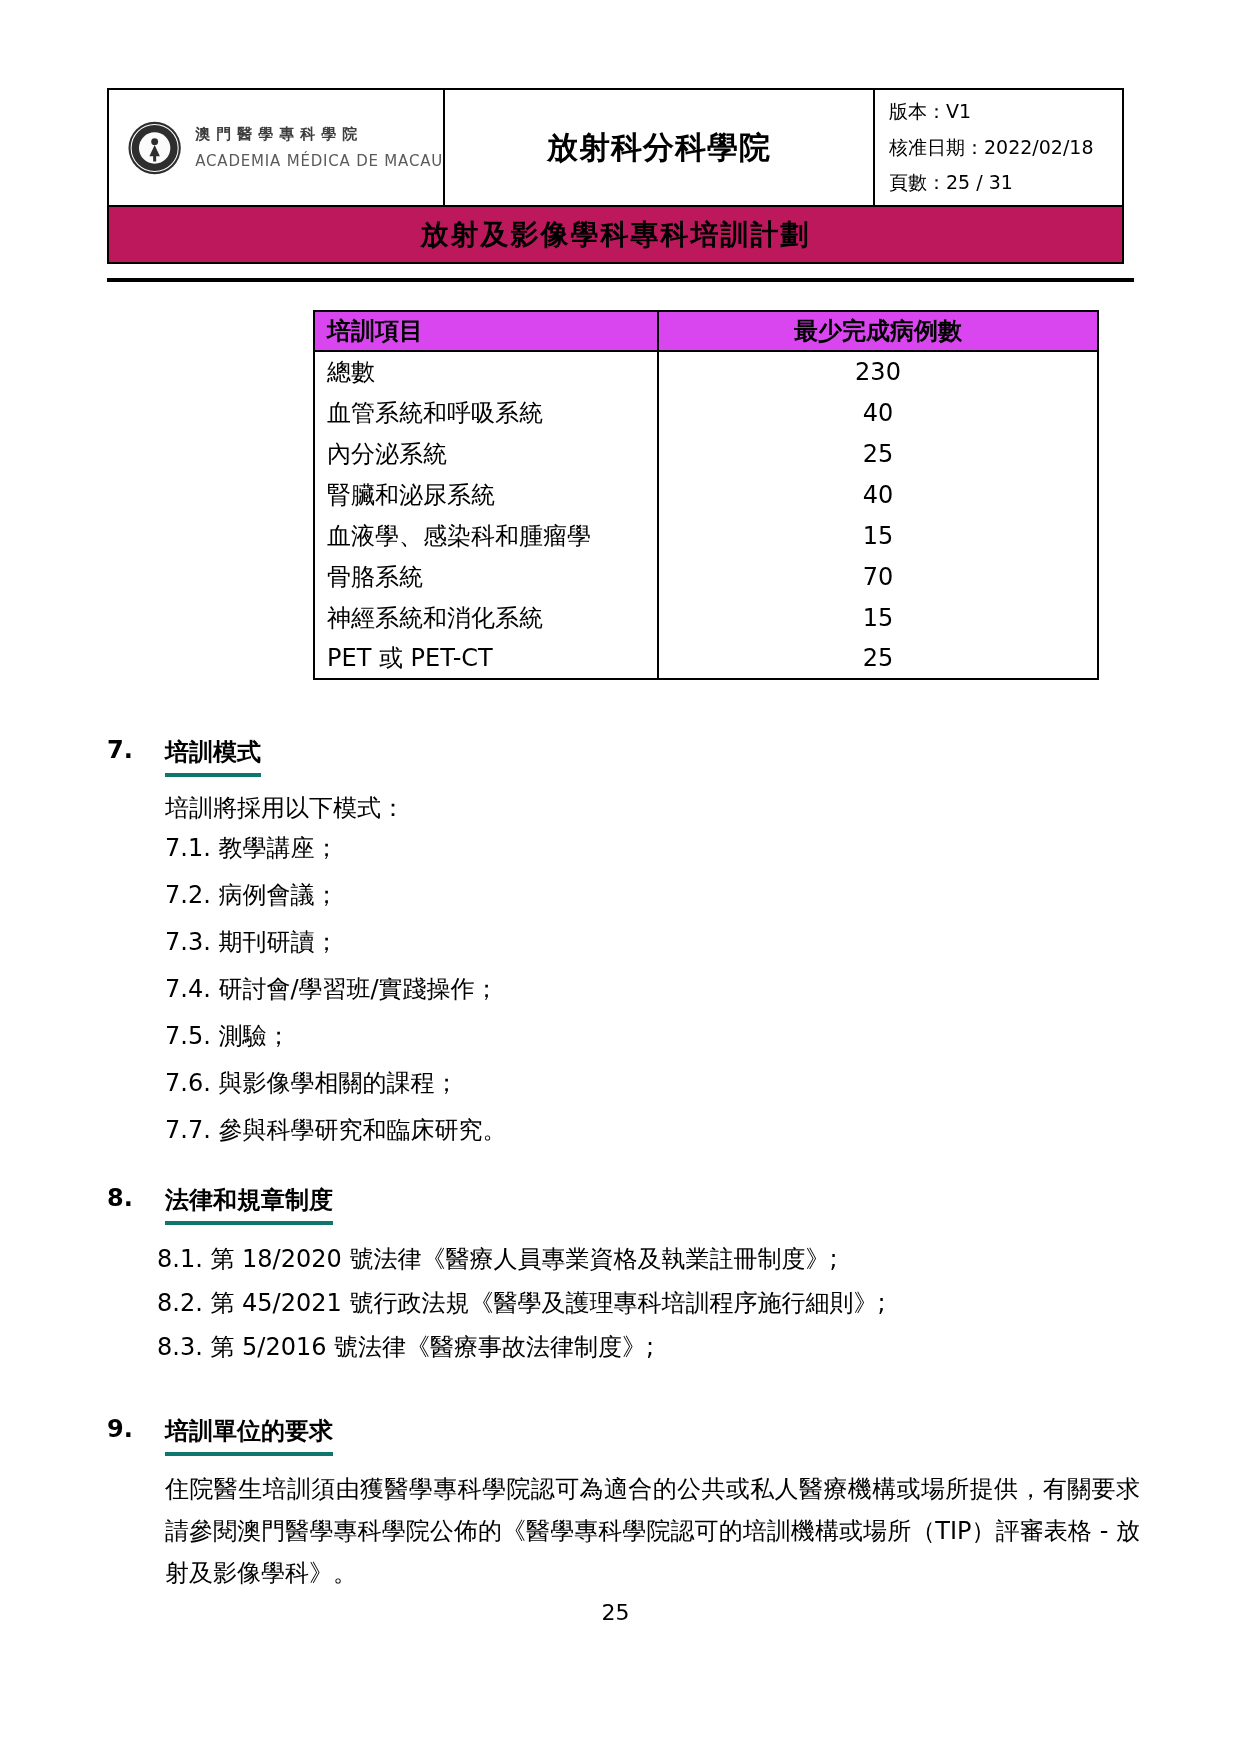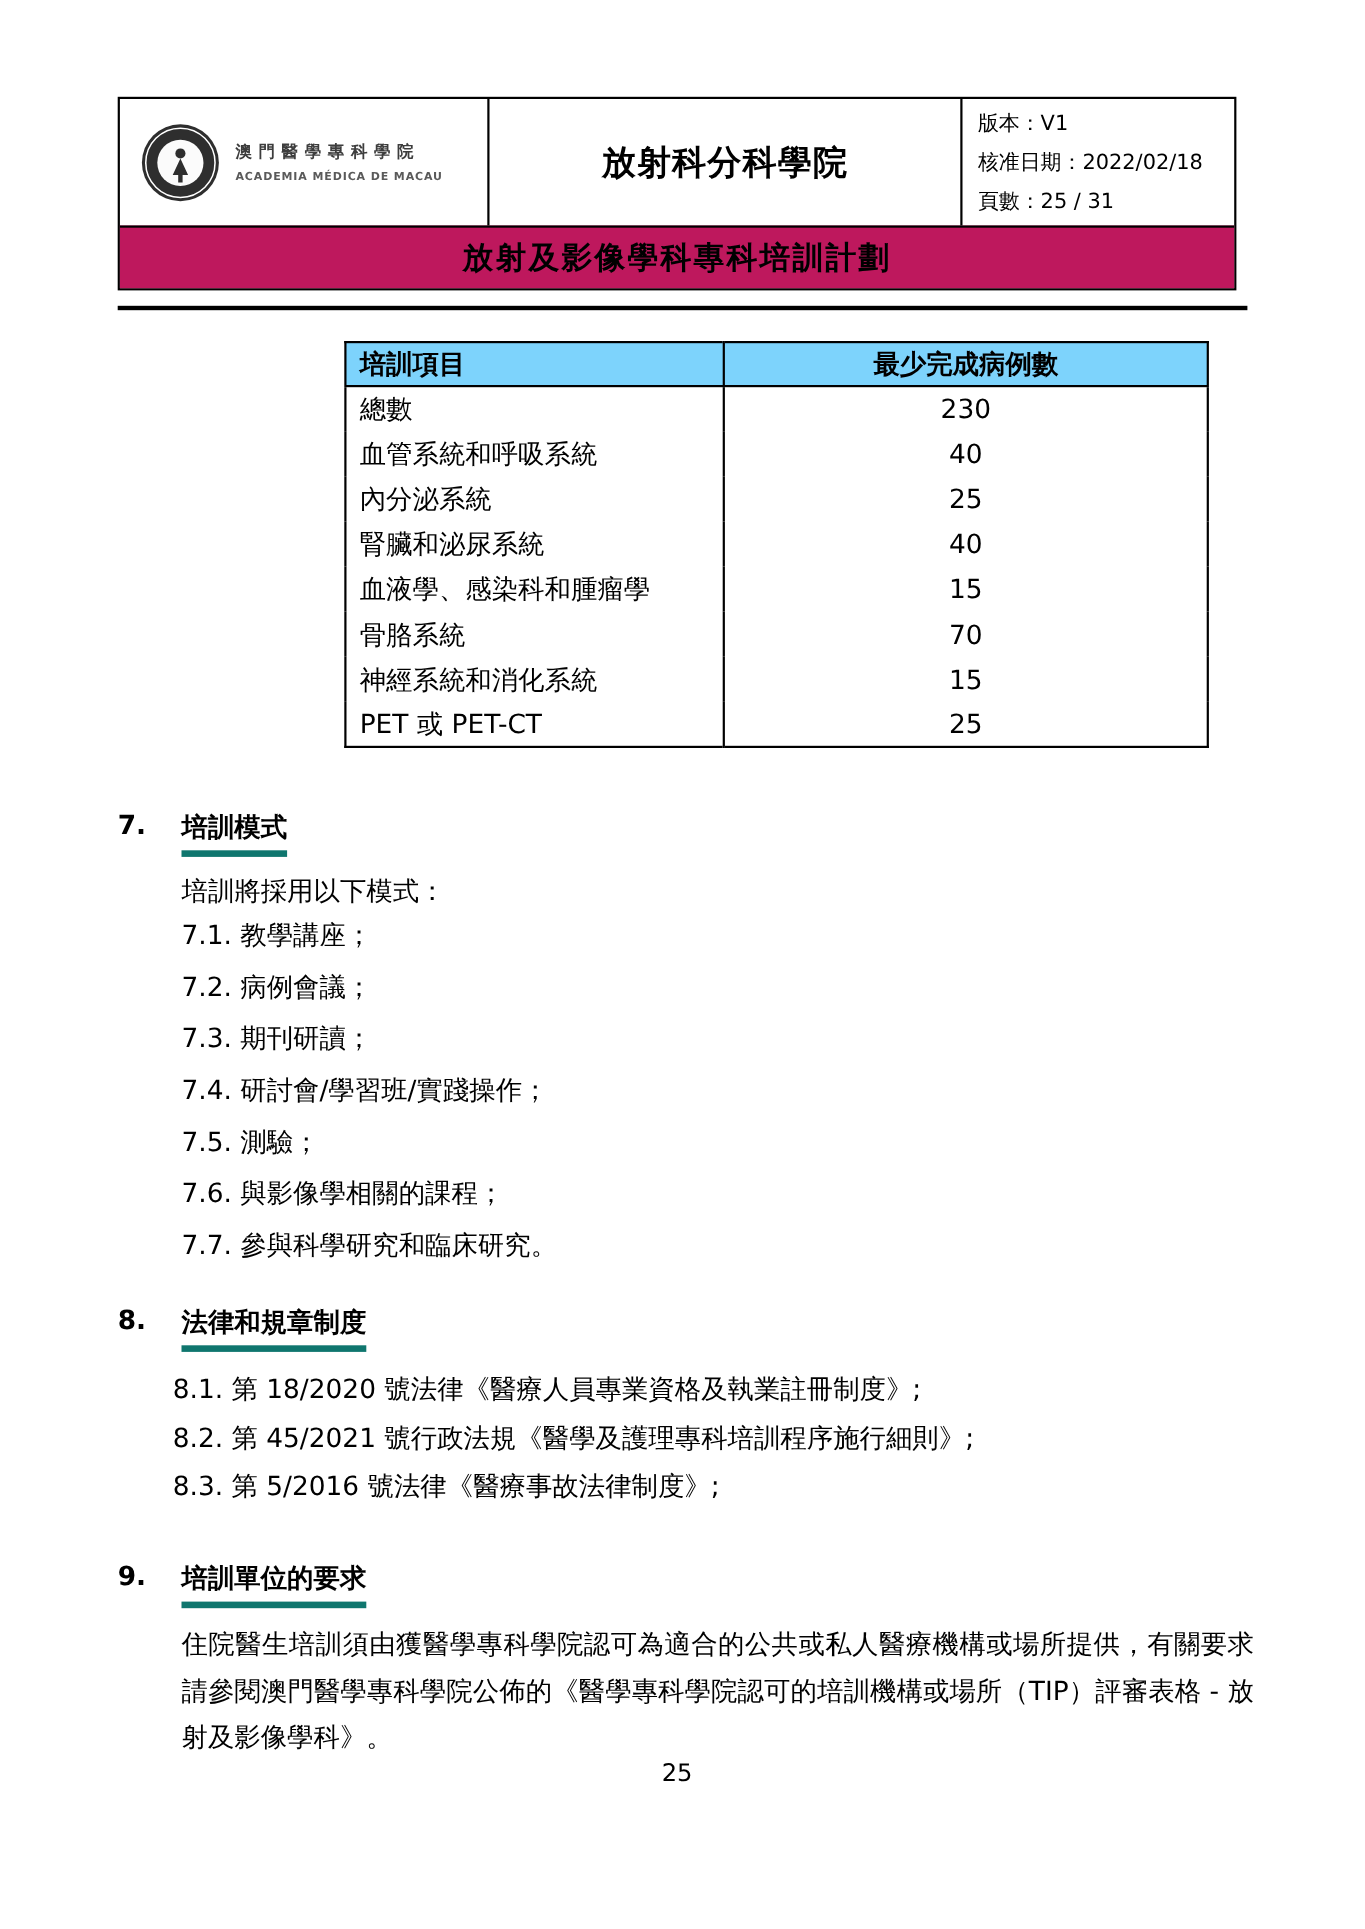--- a/index.html
+++ b/index.html
@@ -18,21 +18,21 @@
   .logo-cell {
     width:336px; border-right:2px solid #000;
     display:flex; align-items:center; gap:13px;
     padding-left:18px; box-sizing:border-box;
   }
   .logo-text { display:flex; flex-direction:column; }
   .logo-zh {
     font-family:"DejaVu Serif","Liberation Serif",serif;
     font-size:15px; font-weight:600; color:#3d3d3d; letter-spacing:6px; white-space:nowrap;
   }
-  .logo-en { font-size:10px; color:#5a5a5a; letter-spacing:0.8px; margin-top:8px; white-space:nowrap;font-weight:bold; }
+  .logo-en { font-size:15px; color:#5a5a5a; letter-spacing:0.8px; margin-top:8px; white-space:nowrap; }
   .college-cell {
     flex:1; border-right:2px solid #000;
     display:flex; align-items:center; justify-content:center;
     font-size:31px; font-weight:bold; letter-spacing:1px;
   }
   .meta-cell {
     width:247px; box-sizing:border-box;
     display:flex; flex-direction:column; justify-content:space-evenly;
     padding-left:14px; font-size:19px;
   }
@@ -45,33 +45,33 @@
   
   .case-table {
     border-collapse:collapse;
     margin:28px 0 0 206px;
     width:786px; font-size:24px;
   }
   .case-table, .case-table th, .case-table td { border:0; }
   .case-table { border:2px solid #000; }
   .case-table th, .case-table td { box-sizing:border-box; }
   .case-table thead th {
-    background:#7dd3fc; height:40px; font-weight:bold;
+    background:#d946ef; height:40px; font-weight:bold;
     border-bottom:2px solid #000;
   }
   .case-table .col-item { width:344px; text-align:left; padding-left:12px; border-right:2px solid #000; }
   .case-table .col-count { text-align:center; }
   .case-table tbody td { height:41px; }
   .case-table tbody td.item-cell { padding-left:12px; border-right:2px solid #000; }
   .case-table tbody td.count-cell { text-align:center; }
   
   .section { font-size:24px; }
   .sec-heading { display:flex; font-weight:bold; }
   .sec-num { width:58px; }
-  .sec-title { border-bottom:6px solid #0f766e; padding-bottom:5px;text-align:center; }
+  .sec-title { border-bottom:4px solid #0f766e; padding-bottom:5px;text-align:center; }
   .sec-body { margin-left:58px; }
   .sec7 { margin-top:56px; }
   .sec7 .intro { margin-top:14px; line-height:34px; }
   .sec7 .list-item { line-height:47px; }
   .sec7 .sec-body { margin-top:6px; }
   .sec8 { margin-top:30px; }
   .sec8 .sec-body { margin-top:12px; margin-left:50px; }
   .sec8 .list-item { line-height:44px; }
   .sec9 { margin-top:46px; }
   .sec9 .paragraph {

